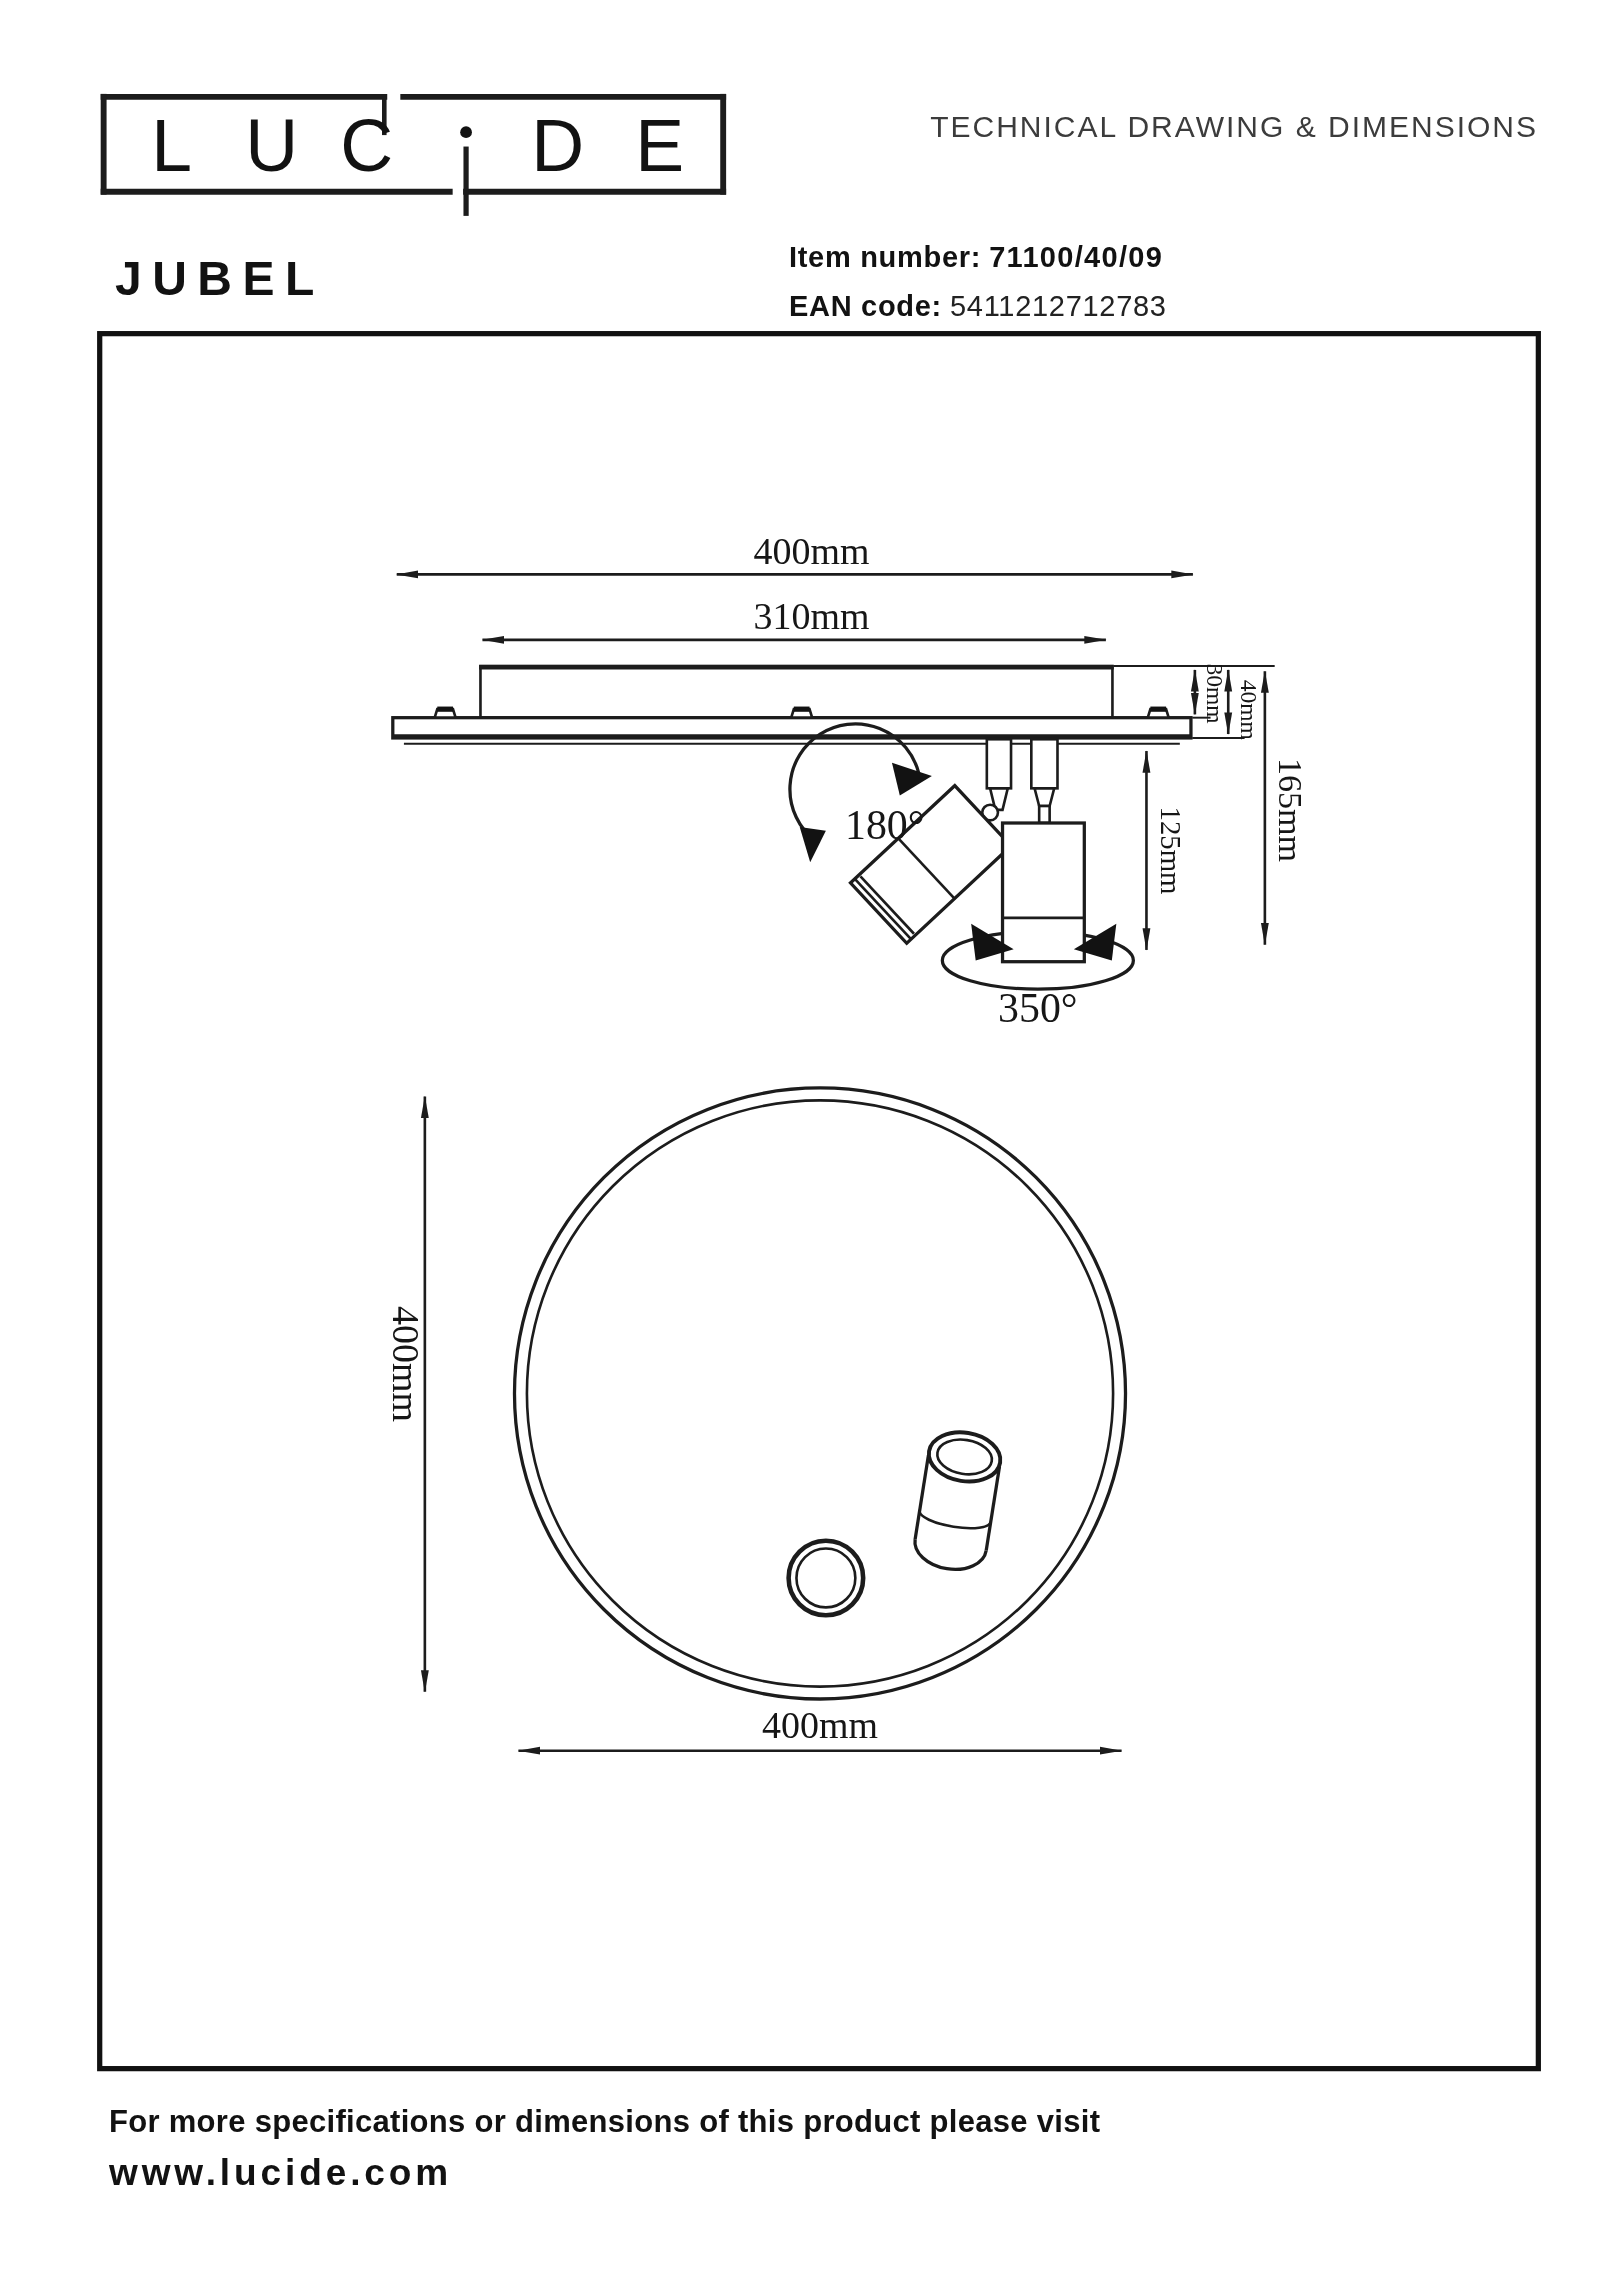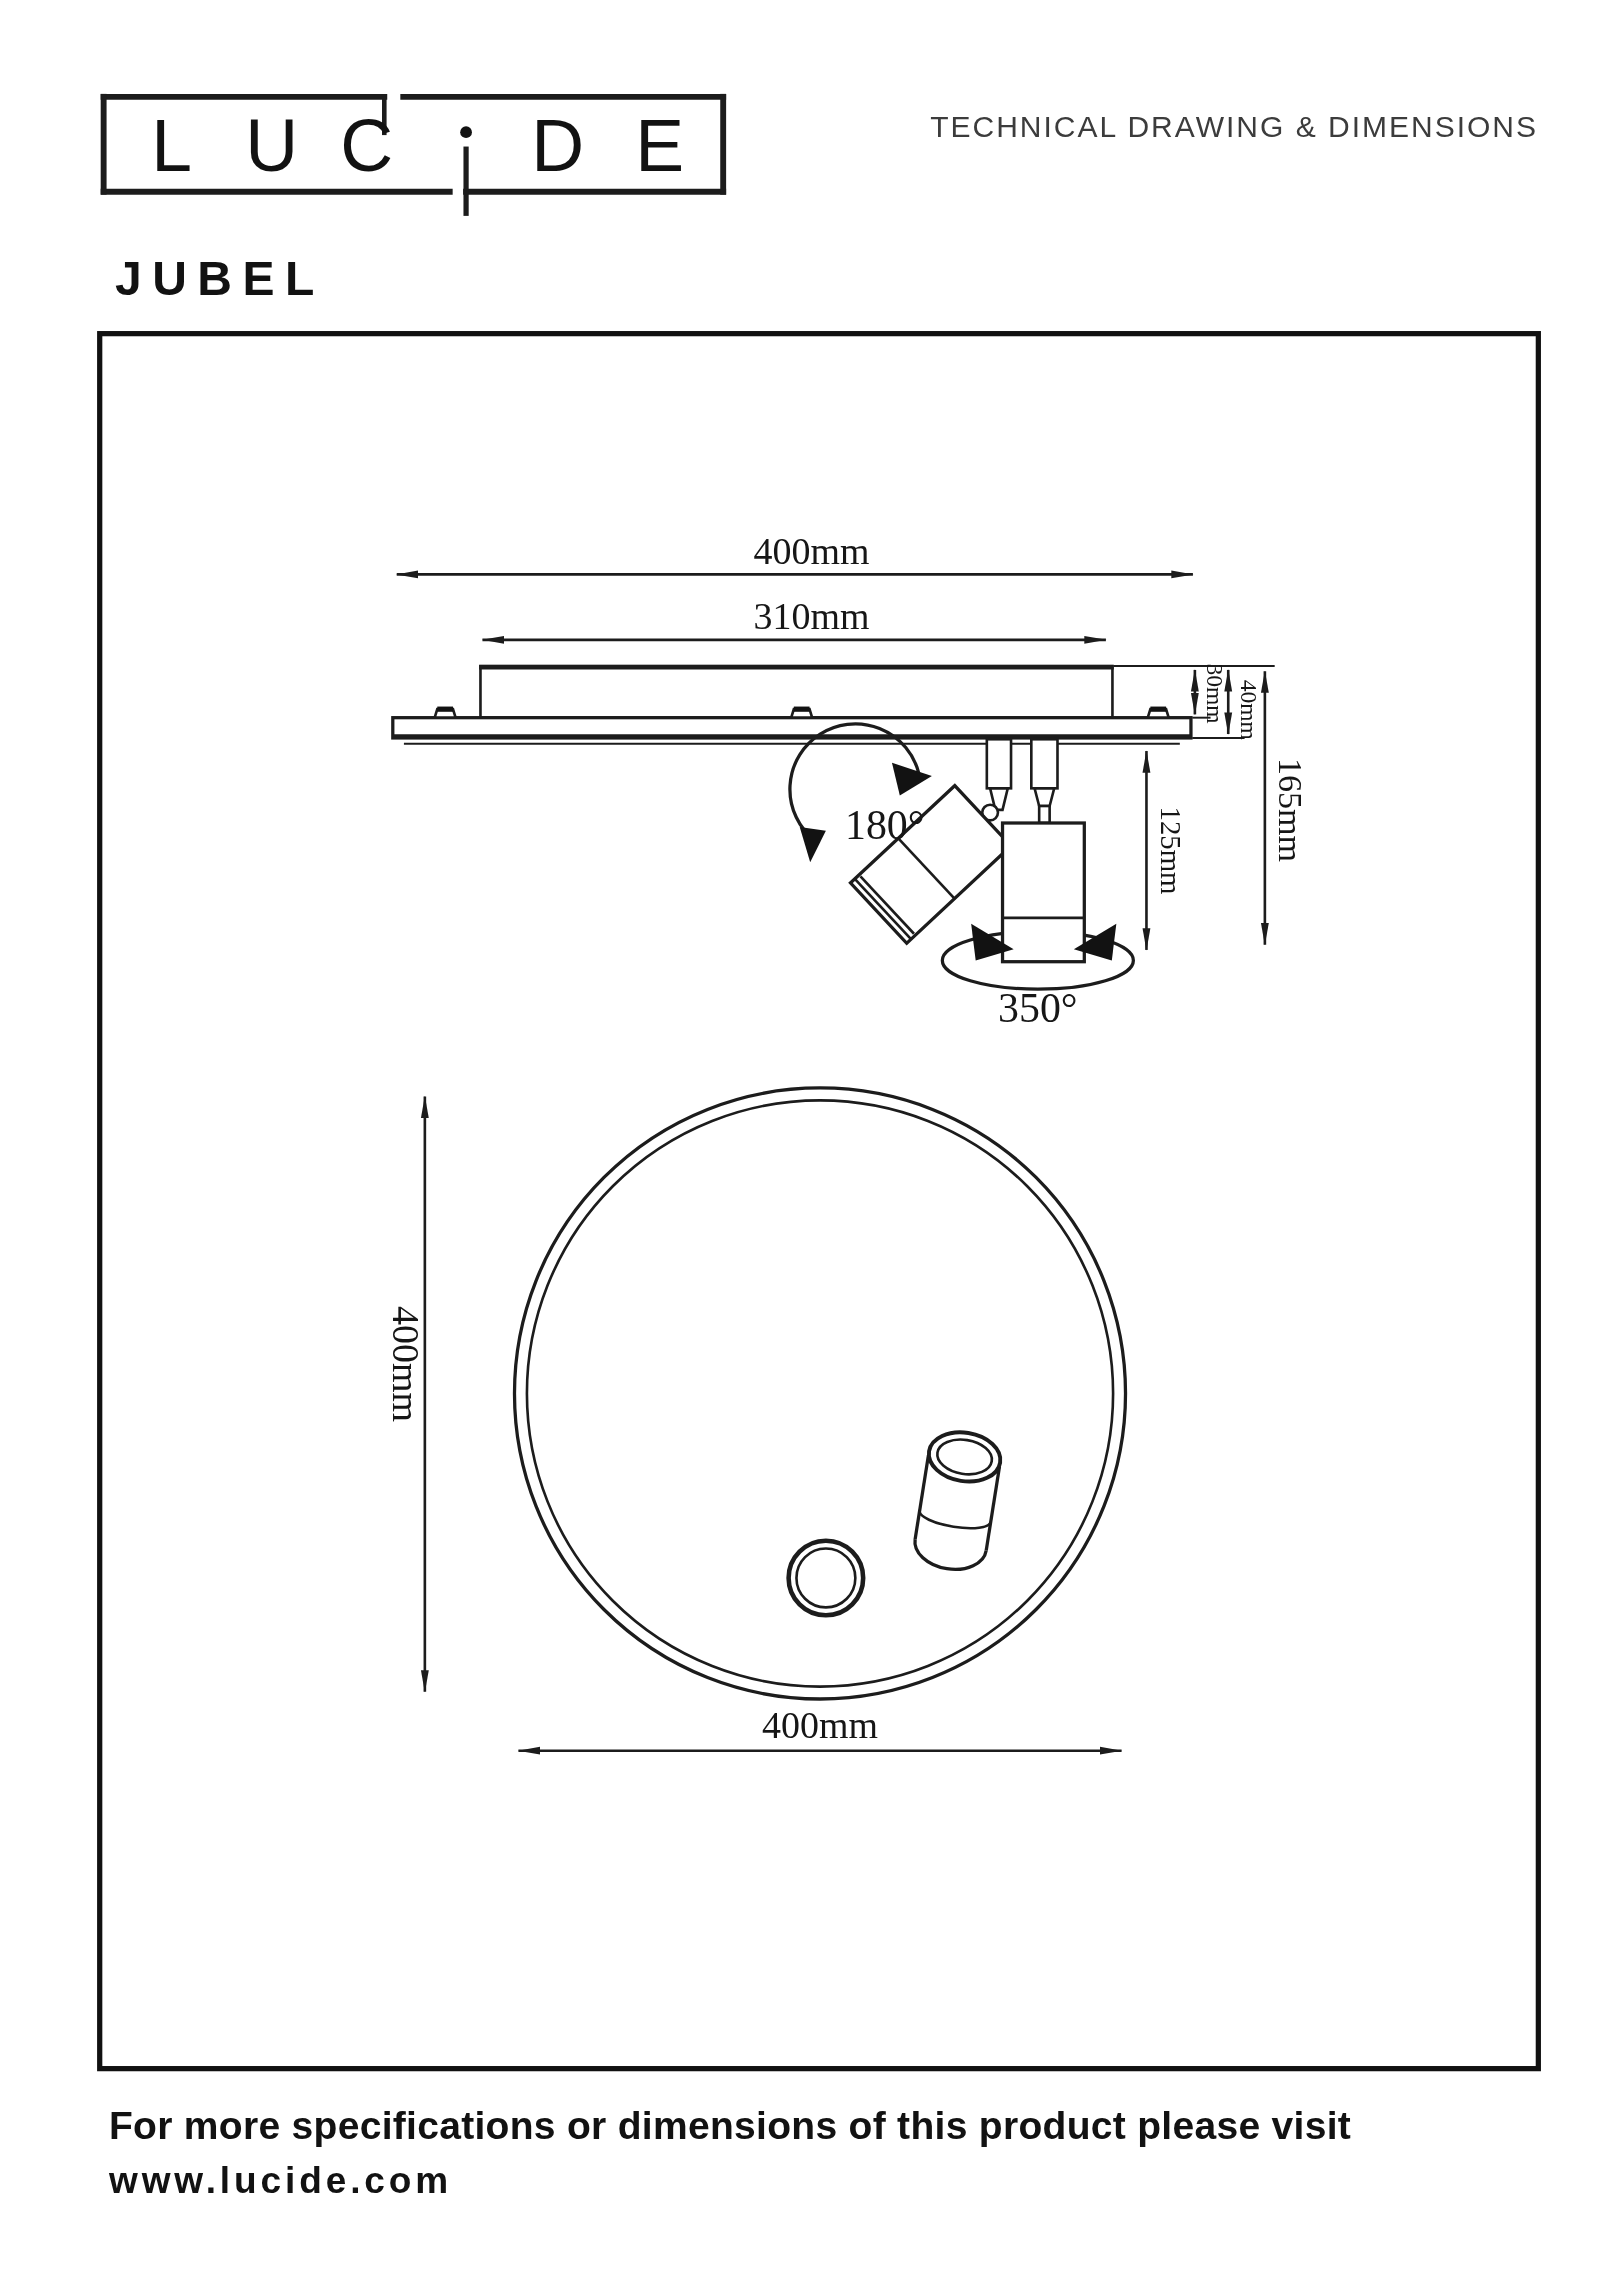--- a/index.html
+++ b/index.html
@@ -9,35 +9,45 @@
   .doc-title{top:110px;right:85px;font-size:30px;letter-spacing:2px;color:#3c3c3c;
              font-weight:400;white-space:nowrap;}
   .product-name{left:115px;top:251px;font-size:48px;font-weight:700;letter-spacing:10.5px;
                 white-space:nowrap;}
   .meta{left:789px;top:243px;font-size:29px;line-height:1;white-space:nowrap;}
   .meta .row{margin-bottom:19.6px;}
   .meta .lbl{font-weight:700;letter-spacing:0.7px;}
   .meta .val-bold{font-weight:700;letter-spacing:1.3px;}
   .meta .val-thin{font-weight:400;letter-spacing:0.7px;color:#222;}
   .footer{left:109px;top:2106px;line-height:1;white-space:nowrap;}
-  .footer .f1{font-size:39px;font-weight:700;letter-spacing:0.3px;}
+  .footer .f1{font-size:31px;font-weight:700;letter-spacing:0.3px;}
   .footer .f2{margin-top:17px;font-size:37px;font-weight:700;letter-spacing:3.9px;}
   svg text{font-family:"Liberation Serif",serif;fill:#161616;}
   svg .brandletter{font-family:"Liberation Sans",sans-serif;font-size:112px;fill:#121212;}
   .ln{stroke:#1c1c1c;fill:none;}
 </style>
 </head>
 <body>
 
 <div class="page">
 
   <div class="abs doc-title">TECHNICAL DRAWING &amp; DIMENSIONS</div>
 
   <div class="abs product-name">JUBEL</div>
 
+  <div class="abs meta">
+    <div class="row">
+      <span class="lbl">Item number:</span>
+      <span class="val-bold">71100/40/09</span>
+    </div>
+    <div class="row">
+      <span class="lbl">EAN code:</span>
+      <span class="val-thin">5411212712783</span>
+    </div>
+  </div>
 
   <div class="abs footer">
     <div class="f1">For more specifications or dimensions of this product please visit</div>
     <div class="f2">www.lucide.com</div>
   </div>
 
   <svg class="abs" style="left:0;top:0" width="1623" height="2295" viewBox="0 0 2480 3508">
     <defs>
       <marker id="arr" viewBox="0 0 34 14" refX="33" refY="7" markerWidth="34" markerHeight="14" markerUnits="userSpaceOnUse" orient="auto-start-reverse">
         <path d="M34 7 L0 1 L0 13 Z" fill="#1c1c1c"></path>

